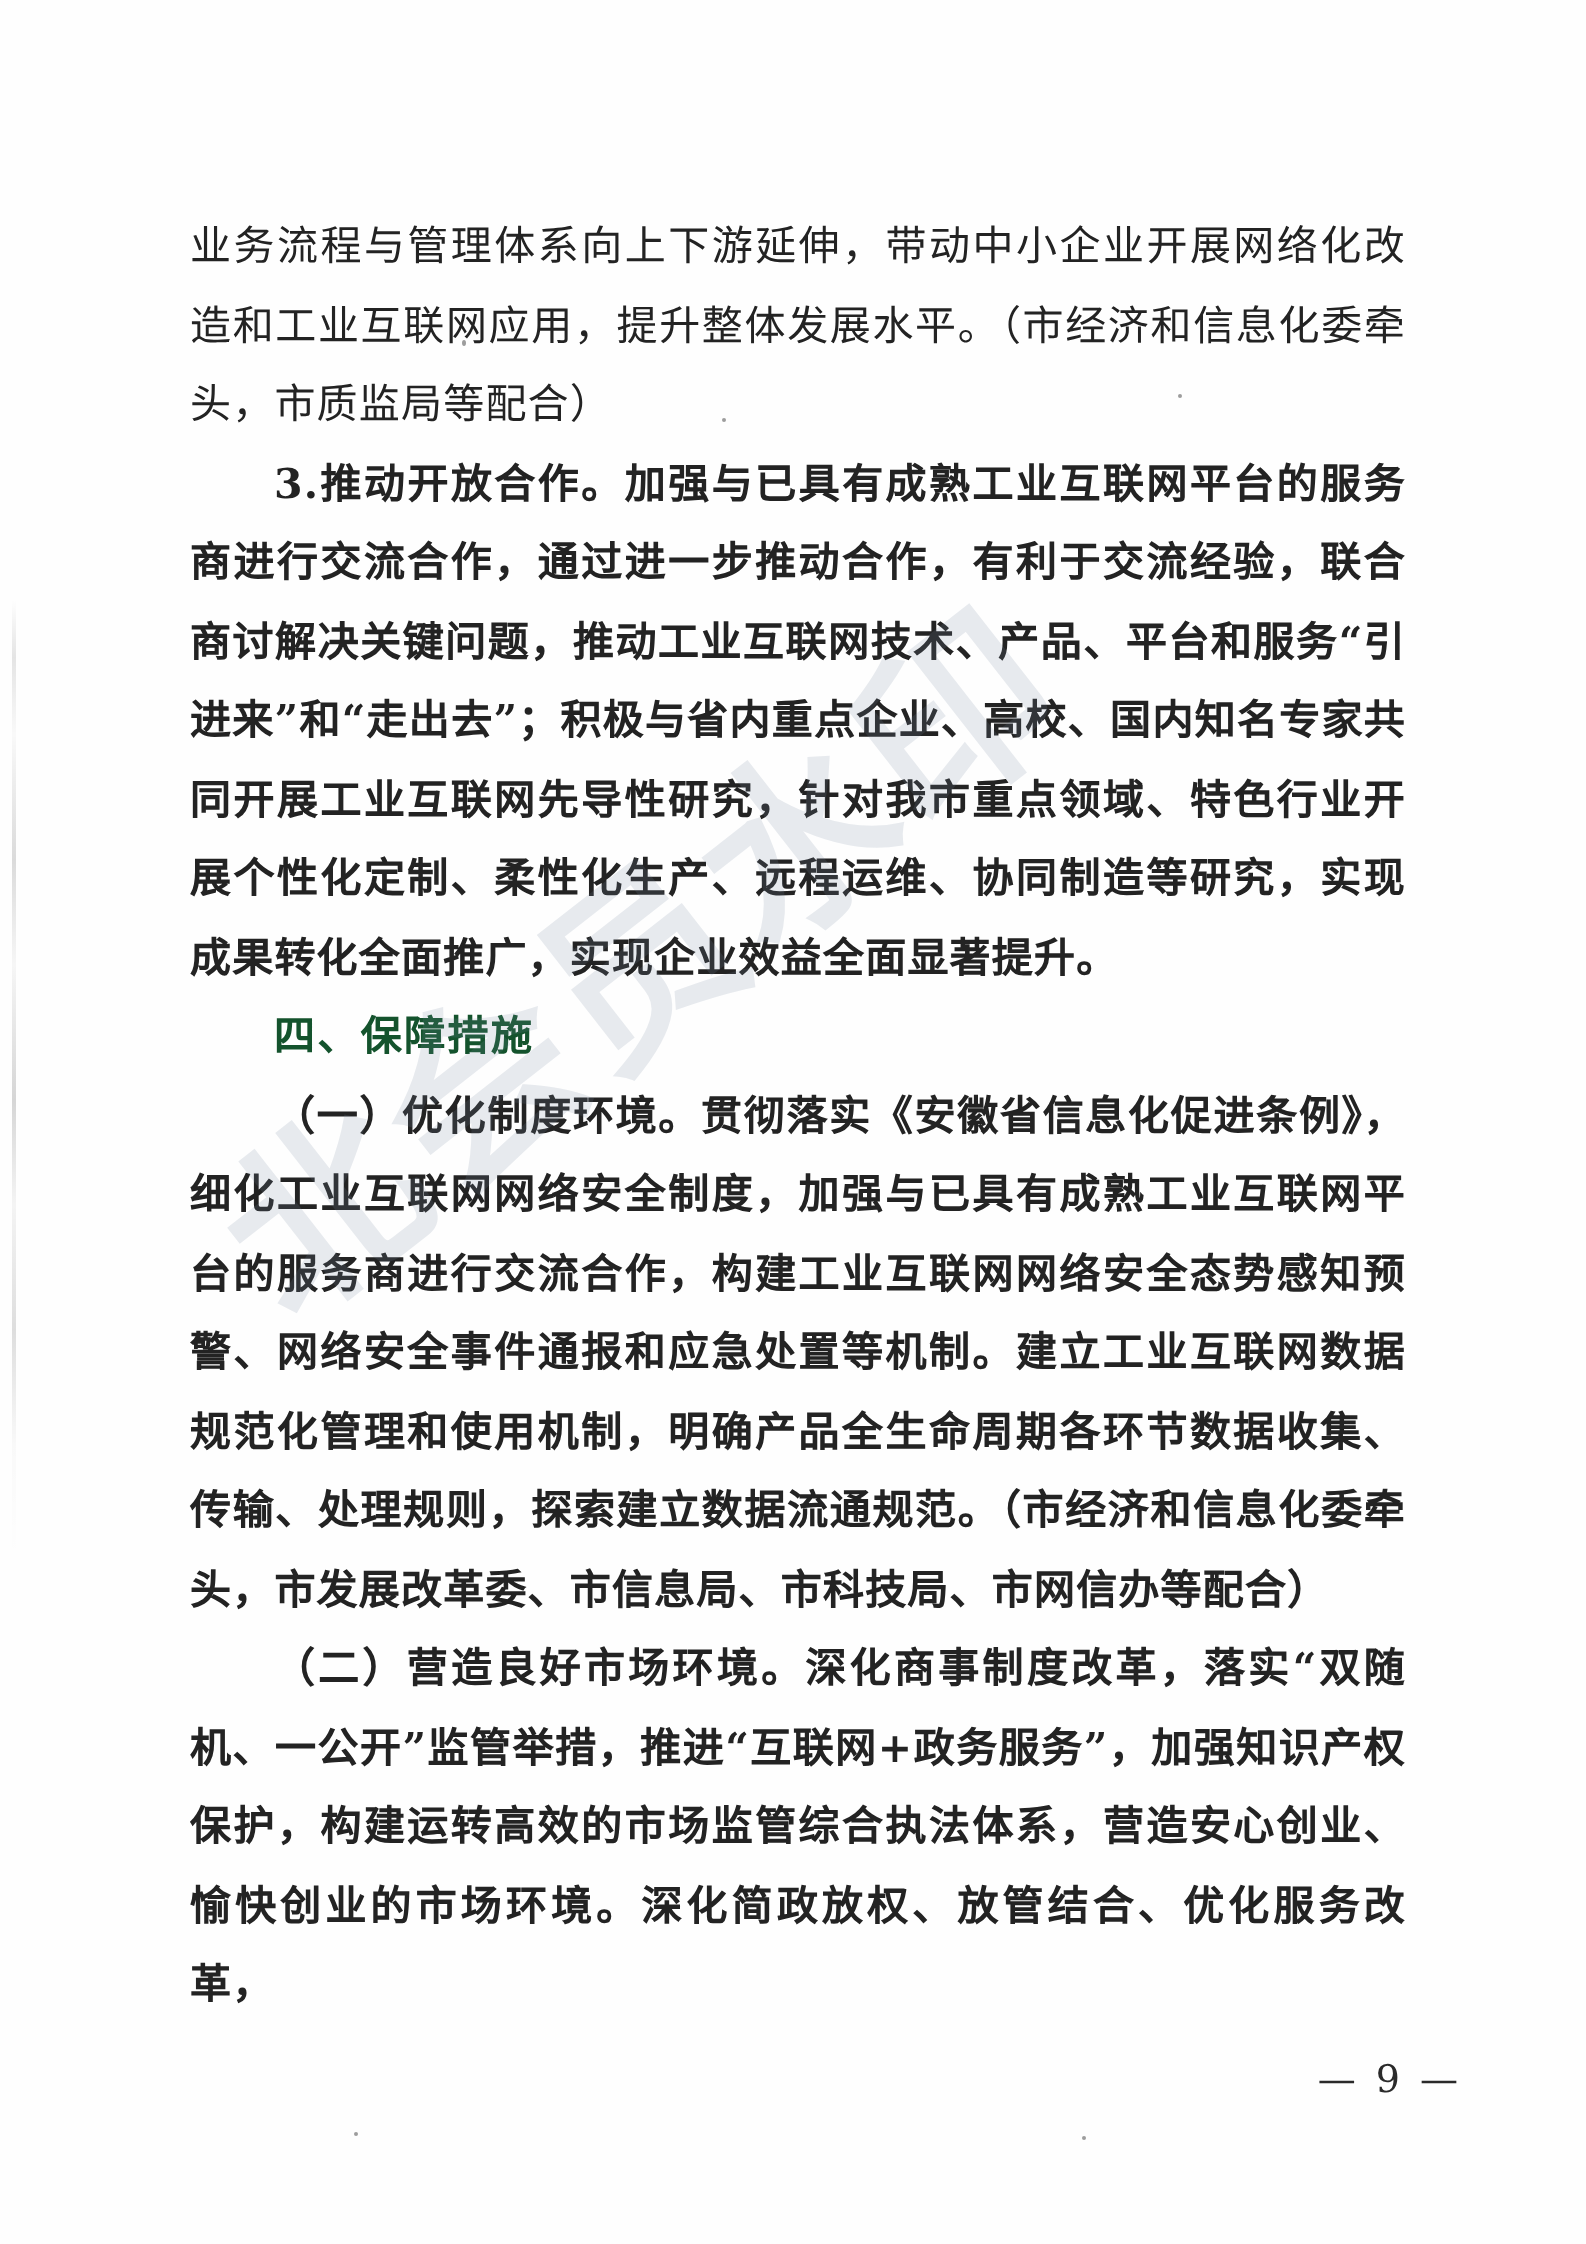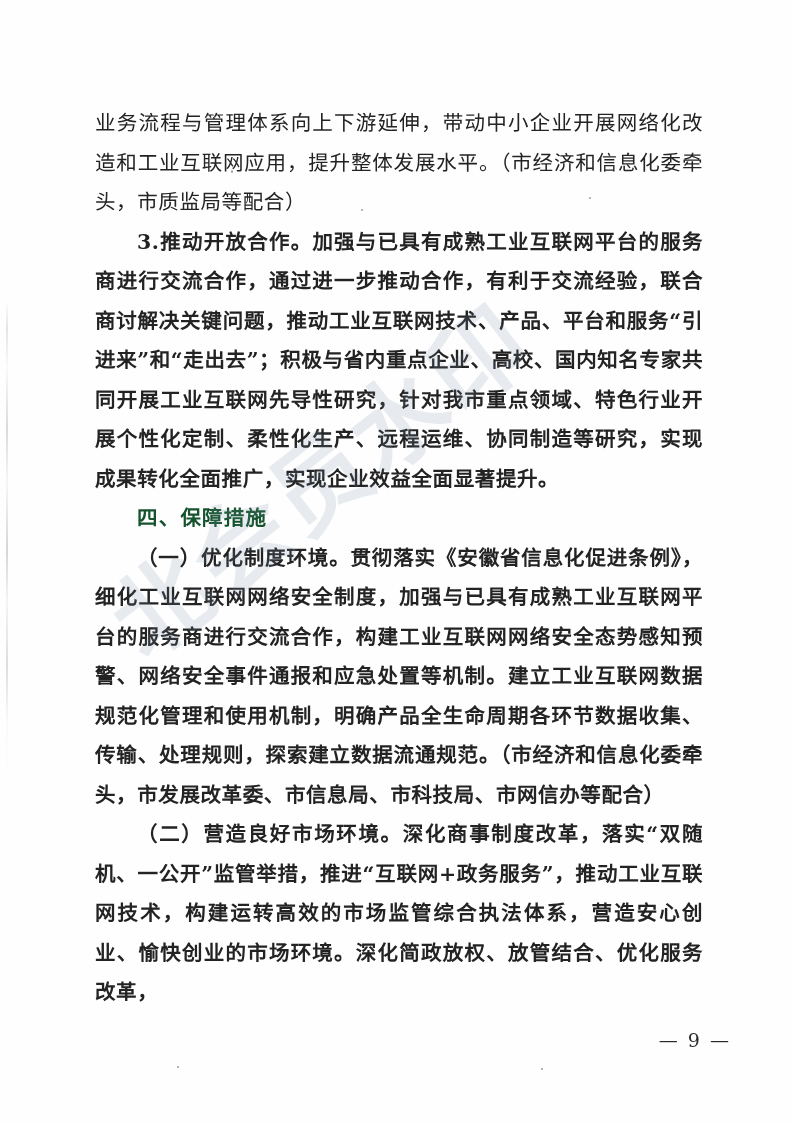--- a/index.html
+++ b/index.html
@@ -143,19 +143,19 @@
   <div id="content">
 
     <p class="para">业务流程与管理体系向上下游延伸，带动中小企业开展网络化改造和工业互联网应用，提升整体发展水平。（市经济和信息化委牵头，市质监局等配合）</p>
 
     <p class="para indent">3.推动开放合作。加强与已具有成熟工业互联网平台的服务商进行交流合作，通过进一步推动合作，有利于交流经验，联合商讨解决关键问题，推动工业互联网技术、产品、平台和服务“引进来”和“走出去”；积极与省内重点企业、高校、国内知名专家共同开展工业互联网先导性研究，针对我市重点领域、特色行业开展个性化定制、柔性化生产、远程运维、协同制造等研究，实现成果转化全面推广，实现企业效益全面显著提升。</p>
 
     <p class="heading-bold">四、保障措施</p>
 
     <p class="para indent">（一）优化制度环境。贯彻落实《安徽省信息化促进条例》，细化工业互联网网络安全制度，加强与已具有成熟工业互联网平台的服务商进行交流合作，构建工业互联网网络安全态势感知预警、网络安全事件通报和应急处置等机制。建立工业互联网数据规范化管理和使用机制，明确产品全生命周期各环节数据收集、传输、处理规则，探索建立数据流通规范。（市经济和信息化委牵头，市发展改革委、市信息局、市科技局、市网信办等配合）</p>
 
-    <p class="para indent">（二）营造良好市场环境。深化商事制度改革，落实“双随机、一公开”监管举措，推进“互联网+政务服务”，推动工业互联网技术，构建运转高效的市场监管综合执法体系，营造安心创业、愉快创业的市场环境。深化简政放权、放管结合、优化服务改革，</p>
+    <p class="para indent">（二）营造良好市场环境。深化商事制度改革，落实“双随机、一公开”监管举措，推进“互联网+政务服务”，加强知识产权保护，构建运转高效的市场监管综合执法体系，营造安心创业、愉快创业的市场环境。深化简政放权、放管结合、优化服务改革，</p>
 
   </div>
 
   <div id="page-number">— 9 —</div>
 
 </div>
 
 </body></html>

